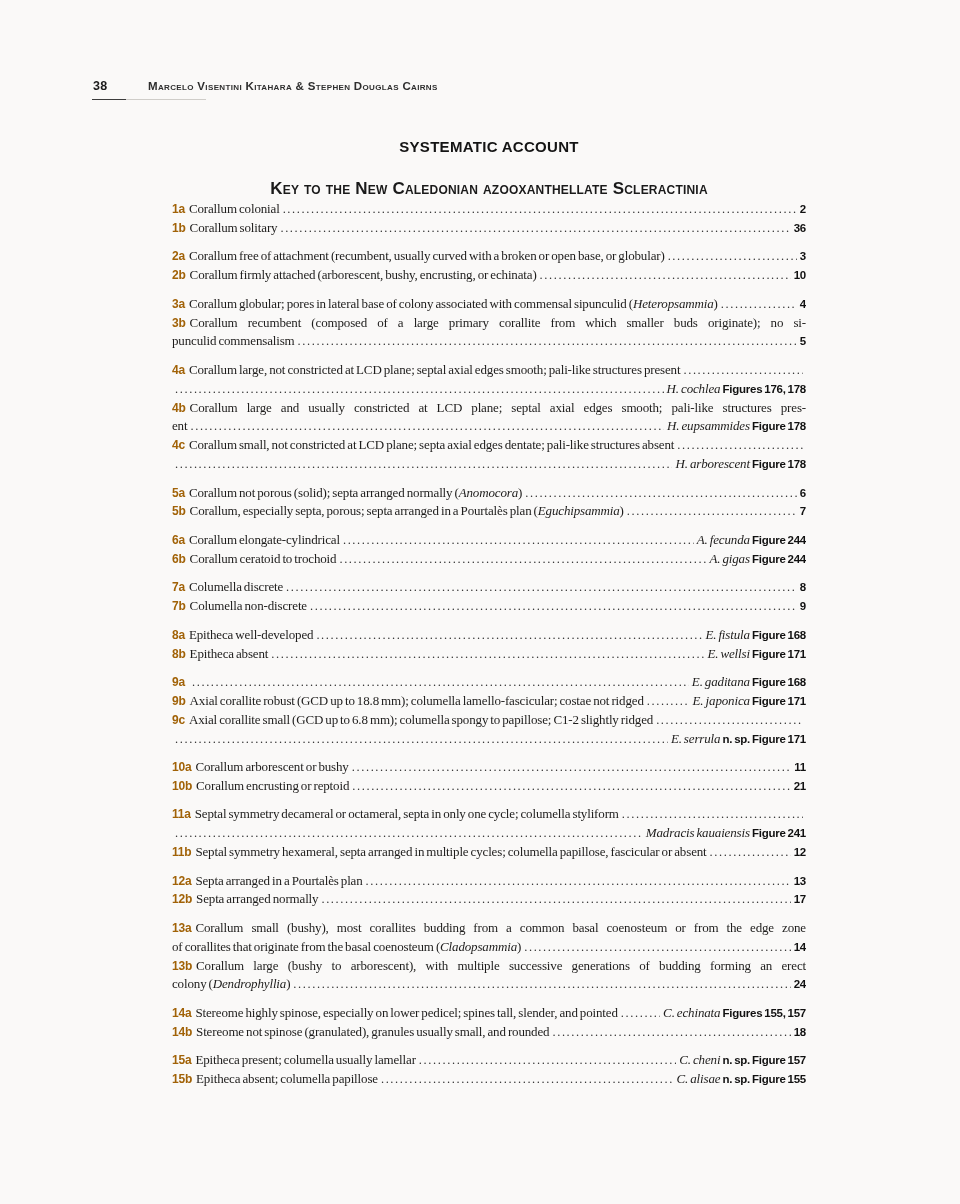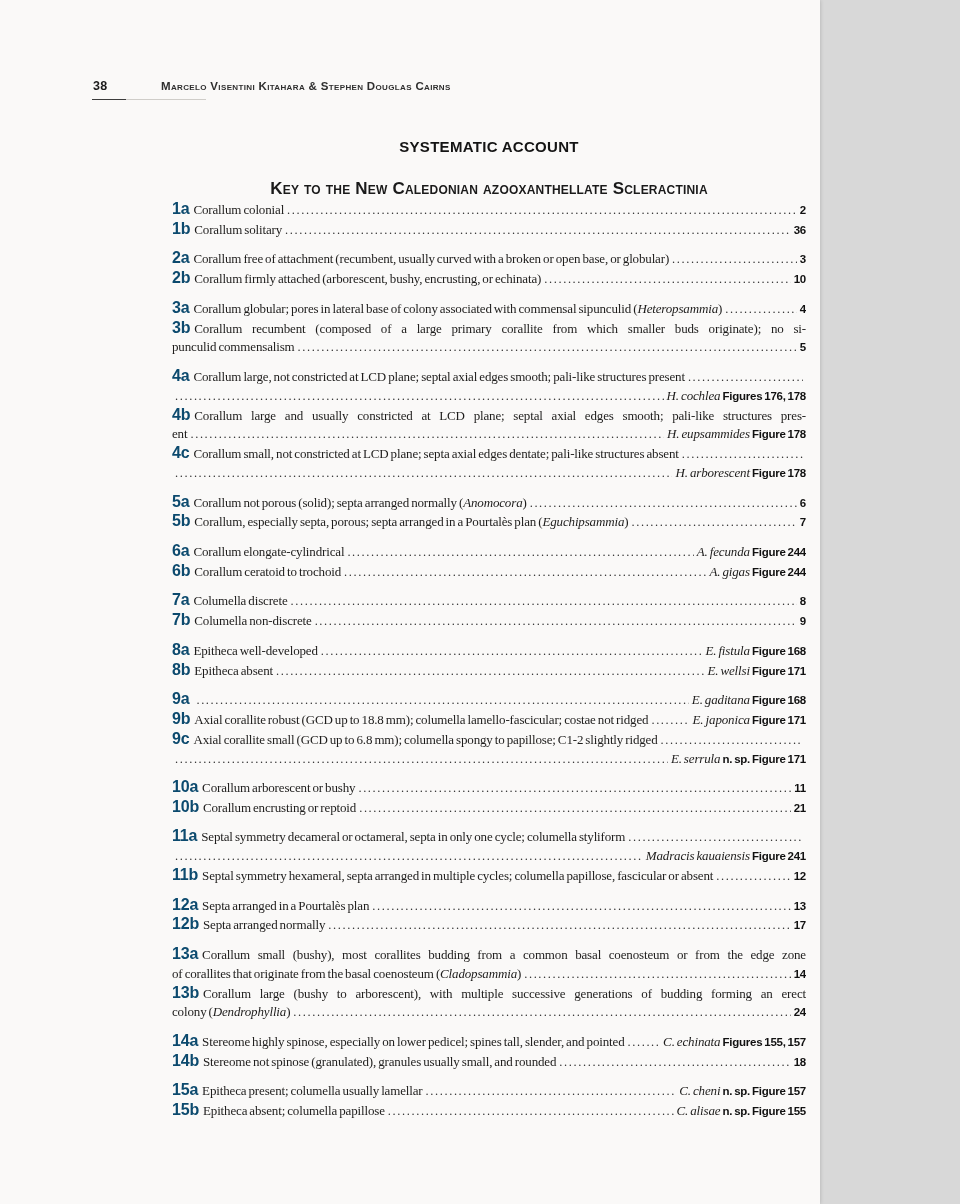--- a/index.html
+++ b/index.html
@@ -1,38 +1,38 @@
 <!DOCTYPE html>
 <html><head>
 <meta charset="utf-8">
 <style>
   html,body{margin:0;padding:0;background:#d8d8d8;}
   .page{
     position:relative;
-    width:820px;height:1204px;
+    width:960px;height:1204px;
     background:#faf9f8;
     overflow:hidden;
     box-shadow:0 0 4px rgba(0,0,0,.2);
   }
   
   .pagenum{
     position:absolute;left:93px;top:79px;
     font-family:"Liberation Sans",sans-serif;font-weight:700;
     font-size:12.5px;color:#1a1a1a;letter-spacing:.3px;
   }
   .header-rule-dark{
     position:absolute;left:92px;top:99px;width:34px;height:0;
     border-top:1.7px solid #3c3c3c;
   }
   .header-rule-light{
     position:absolute;left:126px;top:99px;width:80px;height:0;
     border-top:1px solid #cfcdc9;
   }
   .authors{
-    position:absolute;left:161px;top:80px;
+    position:absolute;left:148px;top:80px;
     font-family:"Liberation Sans",sans-serif;font-weight:700;
     font-variant:small-caps;font-size:11.5px;letter-spacing:.35px;
     color:#2e2e2e;
   }
   
   .content{position:absolute;left:172px;top:139px;width:634px;}
   .title{
     margin:0;text-align:center;
     font-family:"Liberation Sans",sans-serif;font-weight:700;
     font-size:15px;line-height:16px;letter-spacing:.3px;color:#141414;
@@ -54,21 +54,21 @@
   .key-line{
     display:flex;align-items:baseline;
     line-height:18.8px;overflow:hidden;
   }
   .key-line.justify{
     display:block;
     text-align:justify;text-align-last:justify;
   }
   .label{
     font-family:"Liberation Sans",sans-serif;font-weight:700;
-    font-size:16px;letter-spacing:-.2px;color:#0c4a6e;
+    font-size:12px;letter-spacing:-.2px;color:#a16207;
     margin-right:4px;flex:0 0 auto;white-space:pre;
   }
   .line-text{flex:0 1 auto;min-width:0;}
   .t-n{font-style:normal;}
   .t-i{font-style:italic;}
   .t-b{
     font-family:"Liberation Sans",sans-serif;font-weight:700;
     font-size:11.5px;letter-spacing:-.25px;color:#111;
   }
   .leader{

